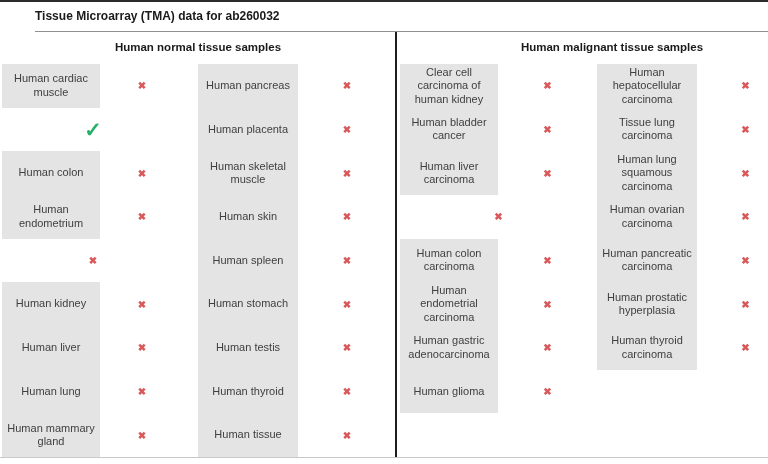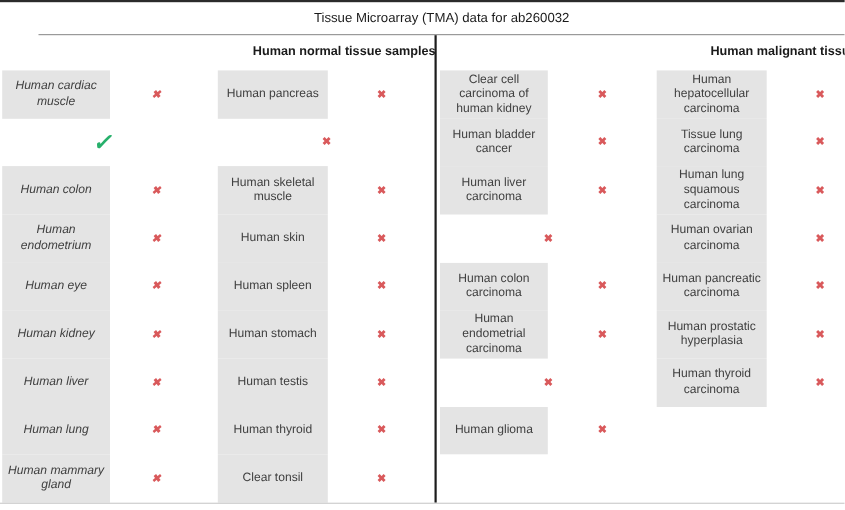--- a/index.html
+++ b/index.html
@@ -12,38 +12,37 @@
     color: #3f3f3f;
     overflow: hidden;
     border-top: 2px solid #2b2b2b;
     box-sizing: border-box;
   }
   .title {
     position: absolute;
     top: 0; left: 0; right: 0;
     height: 29px;
     line-height: 29px;
-    text-align: center;
     font-size: 12px;
-    font-weight: normal;
+    font-weight: bold;
     color: #1a1a1a;
     border-bottom: 1px solid #8f8f8f;
     margin-left: 35px;
   }
   .headers {
     position: absolute;
     top: 30px; left: 0; right: 0;
     height: 30px;
   }
   .header {
     position: absolute;
     top: 0;
     height: 30px;
     line-height: 30px;
-    text-align: right;
+    text-align: center;
     font-size: 11.5px;
     font-weight: bold;
     color: #1a1a1a;
   }
   .header.left  { left: 0;     width: 396px; }
   .header.right { left: 396px; width: 432px; }
   .vdivider {
     position: absolute;
     top: 30px;
     left: 395px;
@@ -56,21 +55,21 @@
     top: 455px; left: 0; right: 0;
     height: 1px;
     background: #c9c9c9;
   }
   .content {
     position: absolute;
     top: 62px; left: 0; right: 0;
     height: 393px;
   }
   .group { position: absolute; top: 0; }
-  .g00 { left: 2px;   width: 182px; font-style: italic; }
+  .g00 { left: 2px;   width: 182px; }
   .g01 { left: 198px; width: 198px; }
   .g10 { left: 400px; width: 197px; }
   .g11 { left: 597px; width: 171px; }
   .row { display: flex; height: 43.67px; }
   .label {
     width: 98px;
     background: var(--cell-bg, #e4e4e4);
     display: flex;
     align-items: center;
     justify-content: center;
@@ -121,21 +120,20 @@
             <span class="cross" style="color: rgb(217, 89, 91);">✖</span>
           </div>
         </div>
         <div class="row">
           <div class="label">Human endometrium</div>
           <div class="mark">
             <span class="cross" style="color: rgb(217, 89, 91);">✖</span>
           </div>
         </div>
         <div class="row">
-          <div class="label">Human eye</div>
           <div class="mark">
             <span class="cross" style="color: rgb(217, 89, 91);">✖</span>
           </div>
         </div>
         <div class="row">
           <div class="label">Human kidney</div>
           <div class="mark">
             <span class="cross" style="color: rgb(217, 89, 91);">✖</span>
           </div>
         </div>
@@ -159,20 +157,21 @@
         </div>
       </div>
     <div class="group g01">
         <div class="row">
           <div class="label">Human pancreas</div>
           <div class="mark">
             <span class="cross" style="color: rgb(217, 89, 91);">✖</span>
           </div>
         </div>
         <div class="row">
+          <div class="label">Human placenta</div>
           <div class="mark">
             <span class="cross" style="color: rgb(217, 89, 91);">✖</span>
           </div>
         </div>
         <div class="row">
           <div class="label">Human skeletal muscle</div>
           <div class="mark">
             <span class="cross" style="color: rgb(217, 89, 91);">✖</span>
           </div>
         </div>
@@ -200,21 +199,21 @@
             <span class="cross" style="color: rgb(217, 89, 91);">✖</span>
           </div>
         </div>
         <div class="row">
           <div class="label">Human thyroid</div>
           <div class="mark">
             <span class="cross" style="color: rgb(217, 89, 91);">✖</span>
           </div>
         </div>
         <div class="row">
-          <div class="label">Clear tonsil</div>
+          <div class="label">Human tissue</div>
           <div class="mark">
             <span class="cross" style="color: rgb(217, 89, 91);">✖</span>
           </div>
         </div>
       </div>
     <div class="group g10">
         <div class="row">
           <div class="label">Clear cell carcinoma of human kidney</div>
           <div class="mark">
             <span class="cross" style="color: rgb(217, 89, 91);">✖</span>
@@ -243,20 +242,21 @@
             <span class="cross" style="color: rgb(217, 89, 91);">✖</span>
           </div>
         </div>
         <div class="row">
           <div class="label">Human endometrial carcinoma</div>
           <div class="mark">
             <span class="cross" style="color: rgb(217, 89, 91);">✖</span>
           </div>
         </div>
         <div class="row">
+          <div class="label">Human gastric adenocarcinoma</div>
           <div class="mark">
             <span class="cross" style="color: rgb(217, 89, 91);">✖</span>
           </div>
         </div>
         <div class="row">
           <div class="label">Human glioma</div>
           <div class="mark">
             <span class="cross" style="color: rgb(217, 89, 91);">✖</span>
           </div>
         </div>

